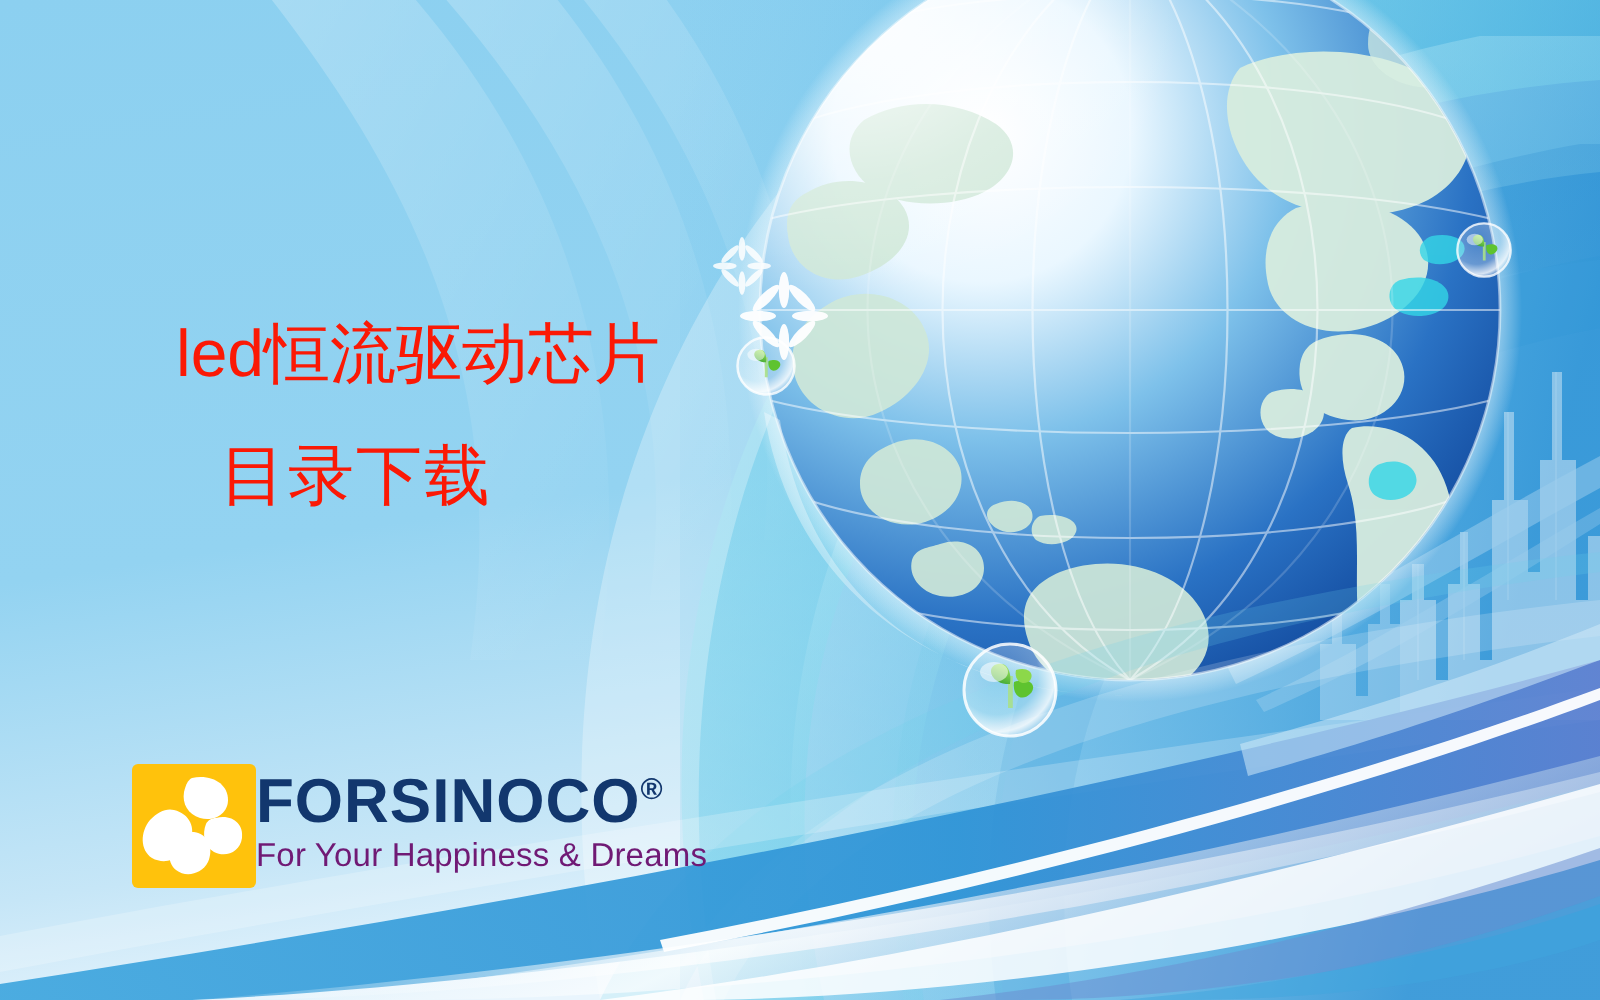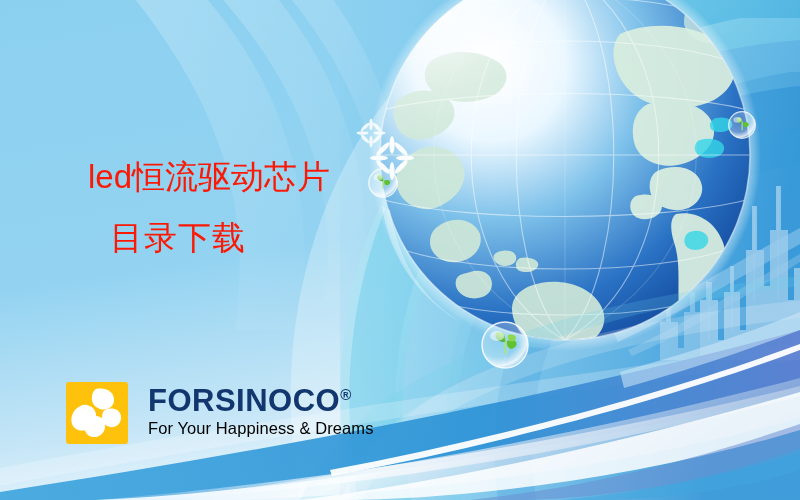--- a/index.html
+++ b/index.html
@@ -67,41 +67,41 @@
   #logo-mark {
     width: 62px;
     height: 62px;
     border-radius: 3px;
     background: #FFC20C;
     position: relative;
     flex: 0 0 auto;
   }
   #logo-mark svg { display: block; }
   #logo-words {
-    margin-left: 20px;
+    margin-left: 0;
     padding-top: 3px;
   }
   #logo-name {
     font-size: 31px;
     font-weight: bold;
     color: #12376E;
     letter-spacing: 0.5px;
     line-height: 1.0;
     white-space: nowrap;
     position: relative;
   }
   #logo-name .reg {
     font-size: 15px;
     vertical-align: super;
     font-weight: bold;
     letter-spacing: 0;
   }
   #logo-tagline {
     font-size: 16.5px;
-    color: #000000;
+    color: #701a75;
     letter-spacing: 0.1px;
     margin-top: 3px;
     white-space: nowrap;
   }
 </style>
 </head>
 <body>
 
 <div id="stage">
 

